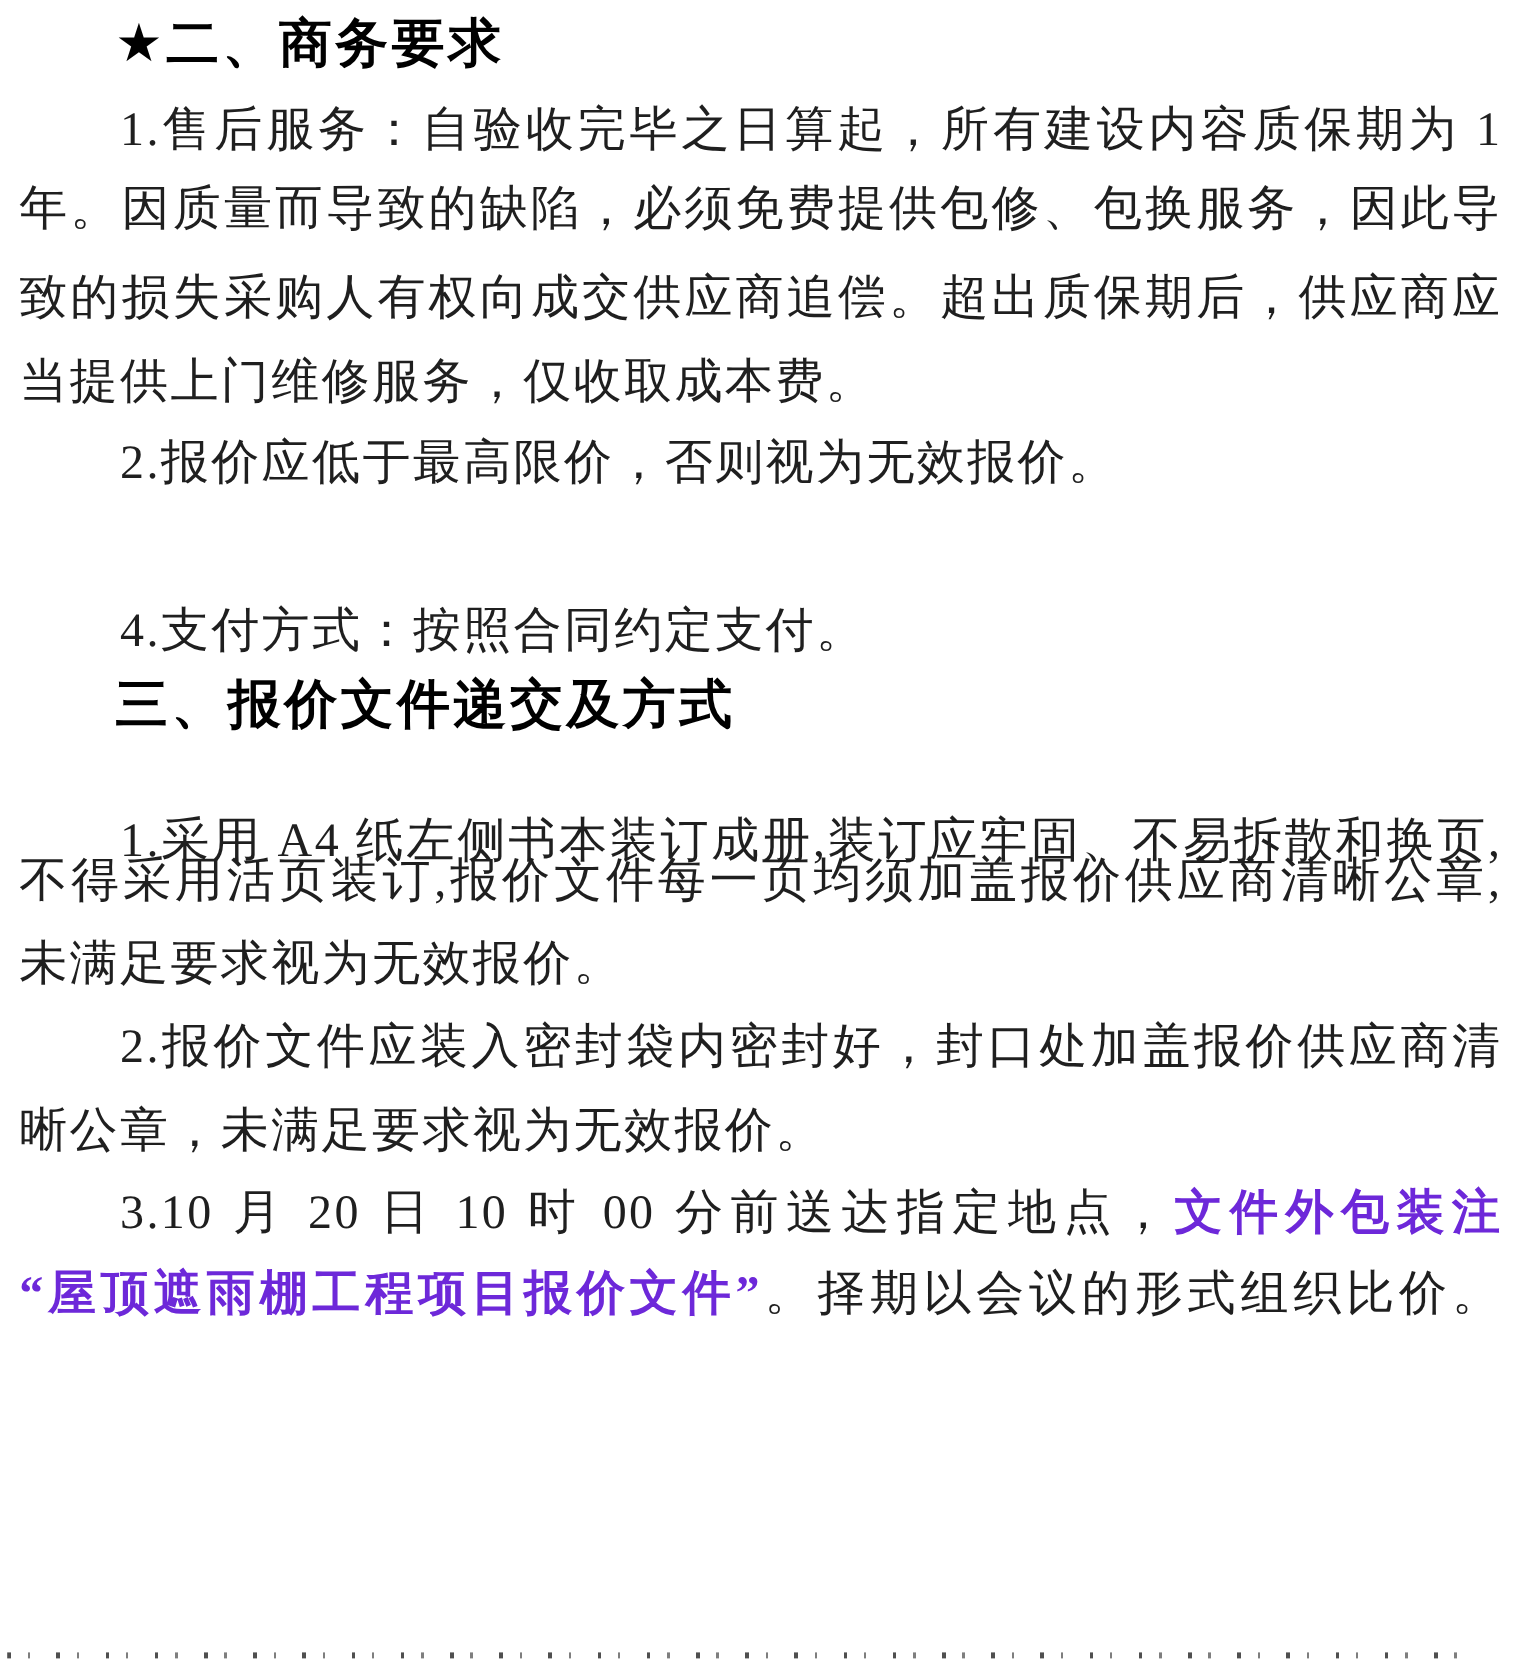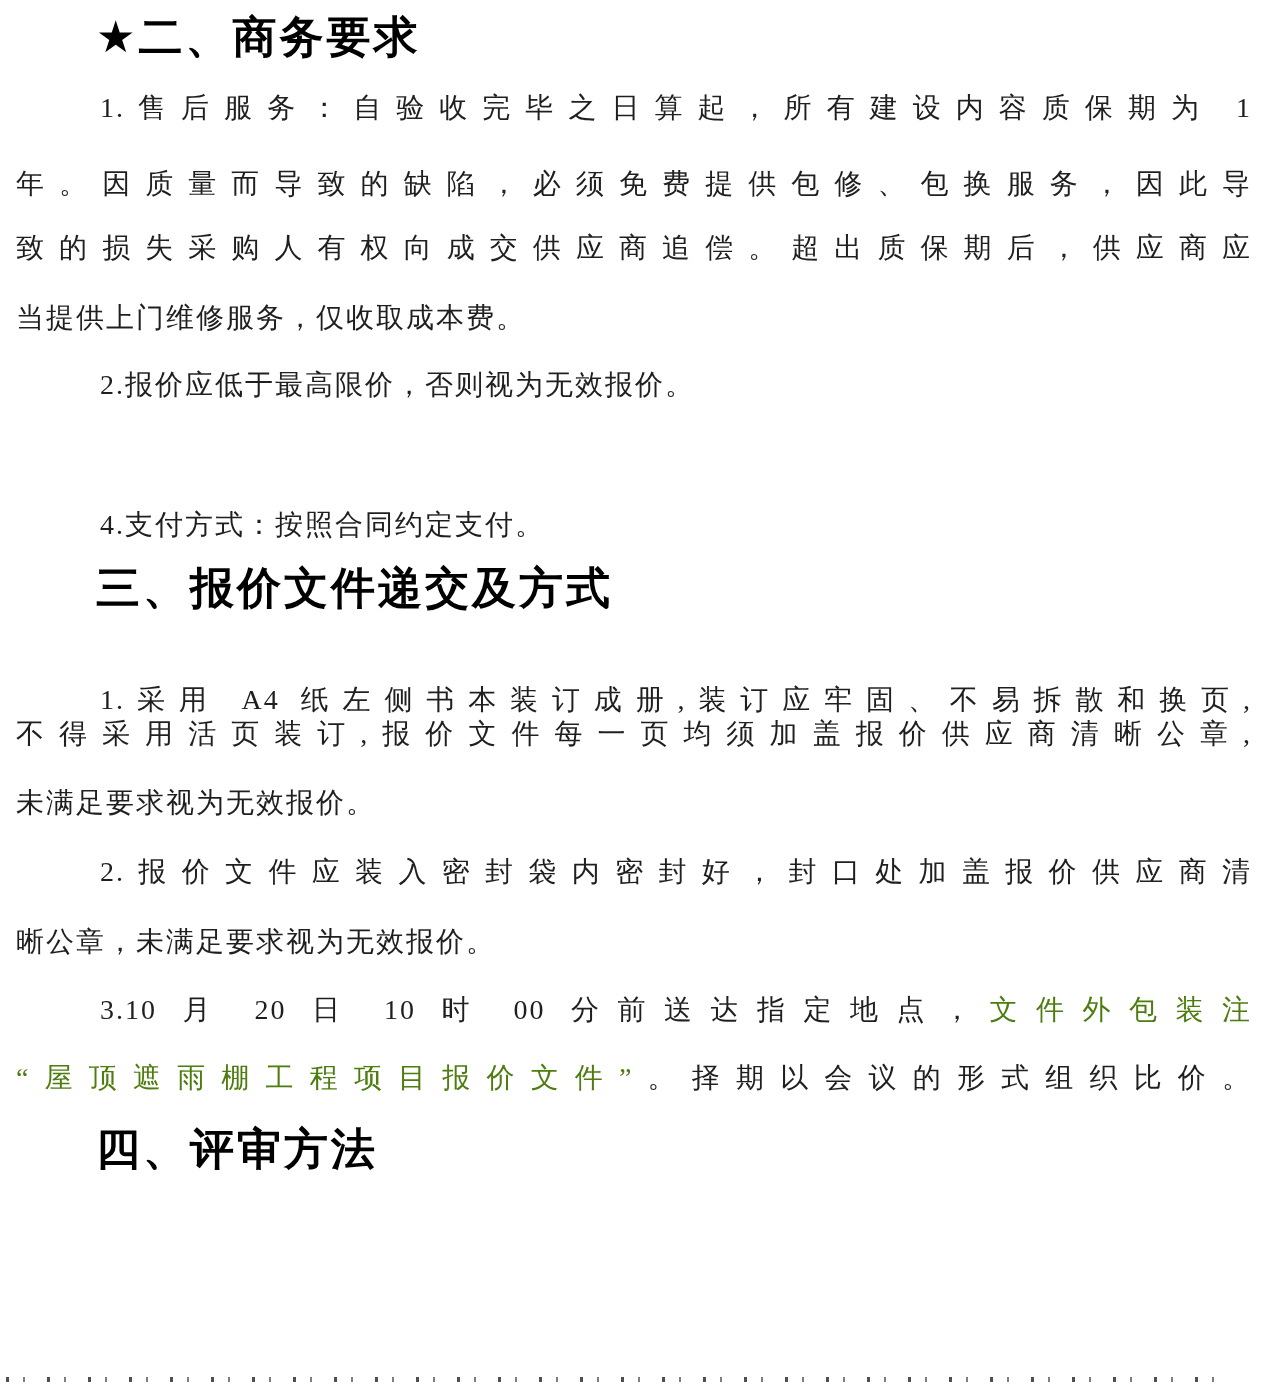--- a/index.html
+++ b/index.html
@@ -12,21 +12,21 @@
     width: 1267px;
     height: 1384px;
     background: #ffffff;
     overflow: hidden;
   }
   .line {
     position: absolute;
     left: 16px;
     right: 15px;
     font-family: "Liberation Serif", "DejaVu Serif", serif;
-    font-size: 28px;
+    font-size: 40px;
     line-height: 48px;
     color: #1f1f1f;
     letter-spacing: 2px;
   }
   .indent {
     padding-left: 84px;
   }
   .fill {
     text-align: justify;
     text-align-last: justify;
@@ -34,22 +34,22 @@
   .heading {
     font-family: "Liberation Sans", "DejaVu Sans", sans-serif;
     font-weight: 700;
     font-size: 44px;
     line-height: 50px;
     color: #000000;
     letter-spacing: 3px;
     padding-left: 80px;
   }
   .bold-run {
-    font-weight: 400;
-    color: #4d7c0f;
+    font-weight: 700;
+    color: #6d28d9;
   }
   .cutoff-fragments {
     position: absolute;
     left: 6px;
     right: 40px;
     top: 1377px;
     height: 5px;
     background: repeating-linear-gradient(
       90deg,
       rgba(20,20,20,0.75) 0px, rgba(20,20,20,0.75) 3px,
@@ -61,21 +61,21 @@
 </style>
 </head>
 <body>
 
 <div id="page">
 
   <div class="line heading" style="top:12px">★二、商务要求</div>
 
   <div class="line indent fill" style="top:84px">1.售后服务：自验收完毕之日算起，所有建设内容质保期为 1</div>
 
-  <div class="line fill" style="top:160px">年。因质量而导致的缺陷，必须免费提供包修、包换服务，因此导</div>
+  <div class="line fill" style="top:150px">年。因质量而导致的缺陷，必须免费提供包修、包换服务，因此导</div>
 
   <div class="line fill" style="top:224px">致的损失采购人有权向成交供应商追偿。超出质保期后，供应商应</div>
 
   <div class="line" style="top:294px">当提供上门维修服务，仅收取成本费。</div>
 
   <div class="line indent" style="top:361px">2.报价应低于最高限价，否则视为无效报价。</div>
 
 
   <div class="line indent" style="top:501px">4.支付方式：按照合同约定支付。</div>
 
@@ -92,20 +92,19 @@
   <div class="line" style="top:918px">晰公章，未满足要求视为无效报价。</div>
 
   <div class="line indent fill" style="top:986px">
     <span>3.10 月 20 日 10 时 00 分前送达指定地点，</span><span class="bold-run">文件外包装注</span>
   </div>
 
   <div class="line fill" style="top:1054px">
     <span class="bold-run">“屋顶遮雨棚工程项目报价文件”</span><span>。择期以会议的形式组织比价。</span>
   </div>
 
-  <div class="line heading" style="top:1124px">四、评审方法</div>
 
 
 
 
   <div class="cutoff-fragments"></div>
 
 </div>
 
 </body></html>

